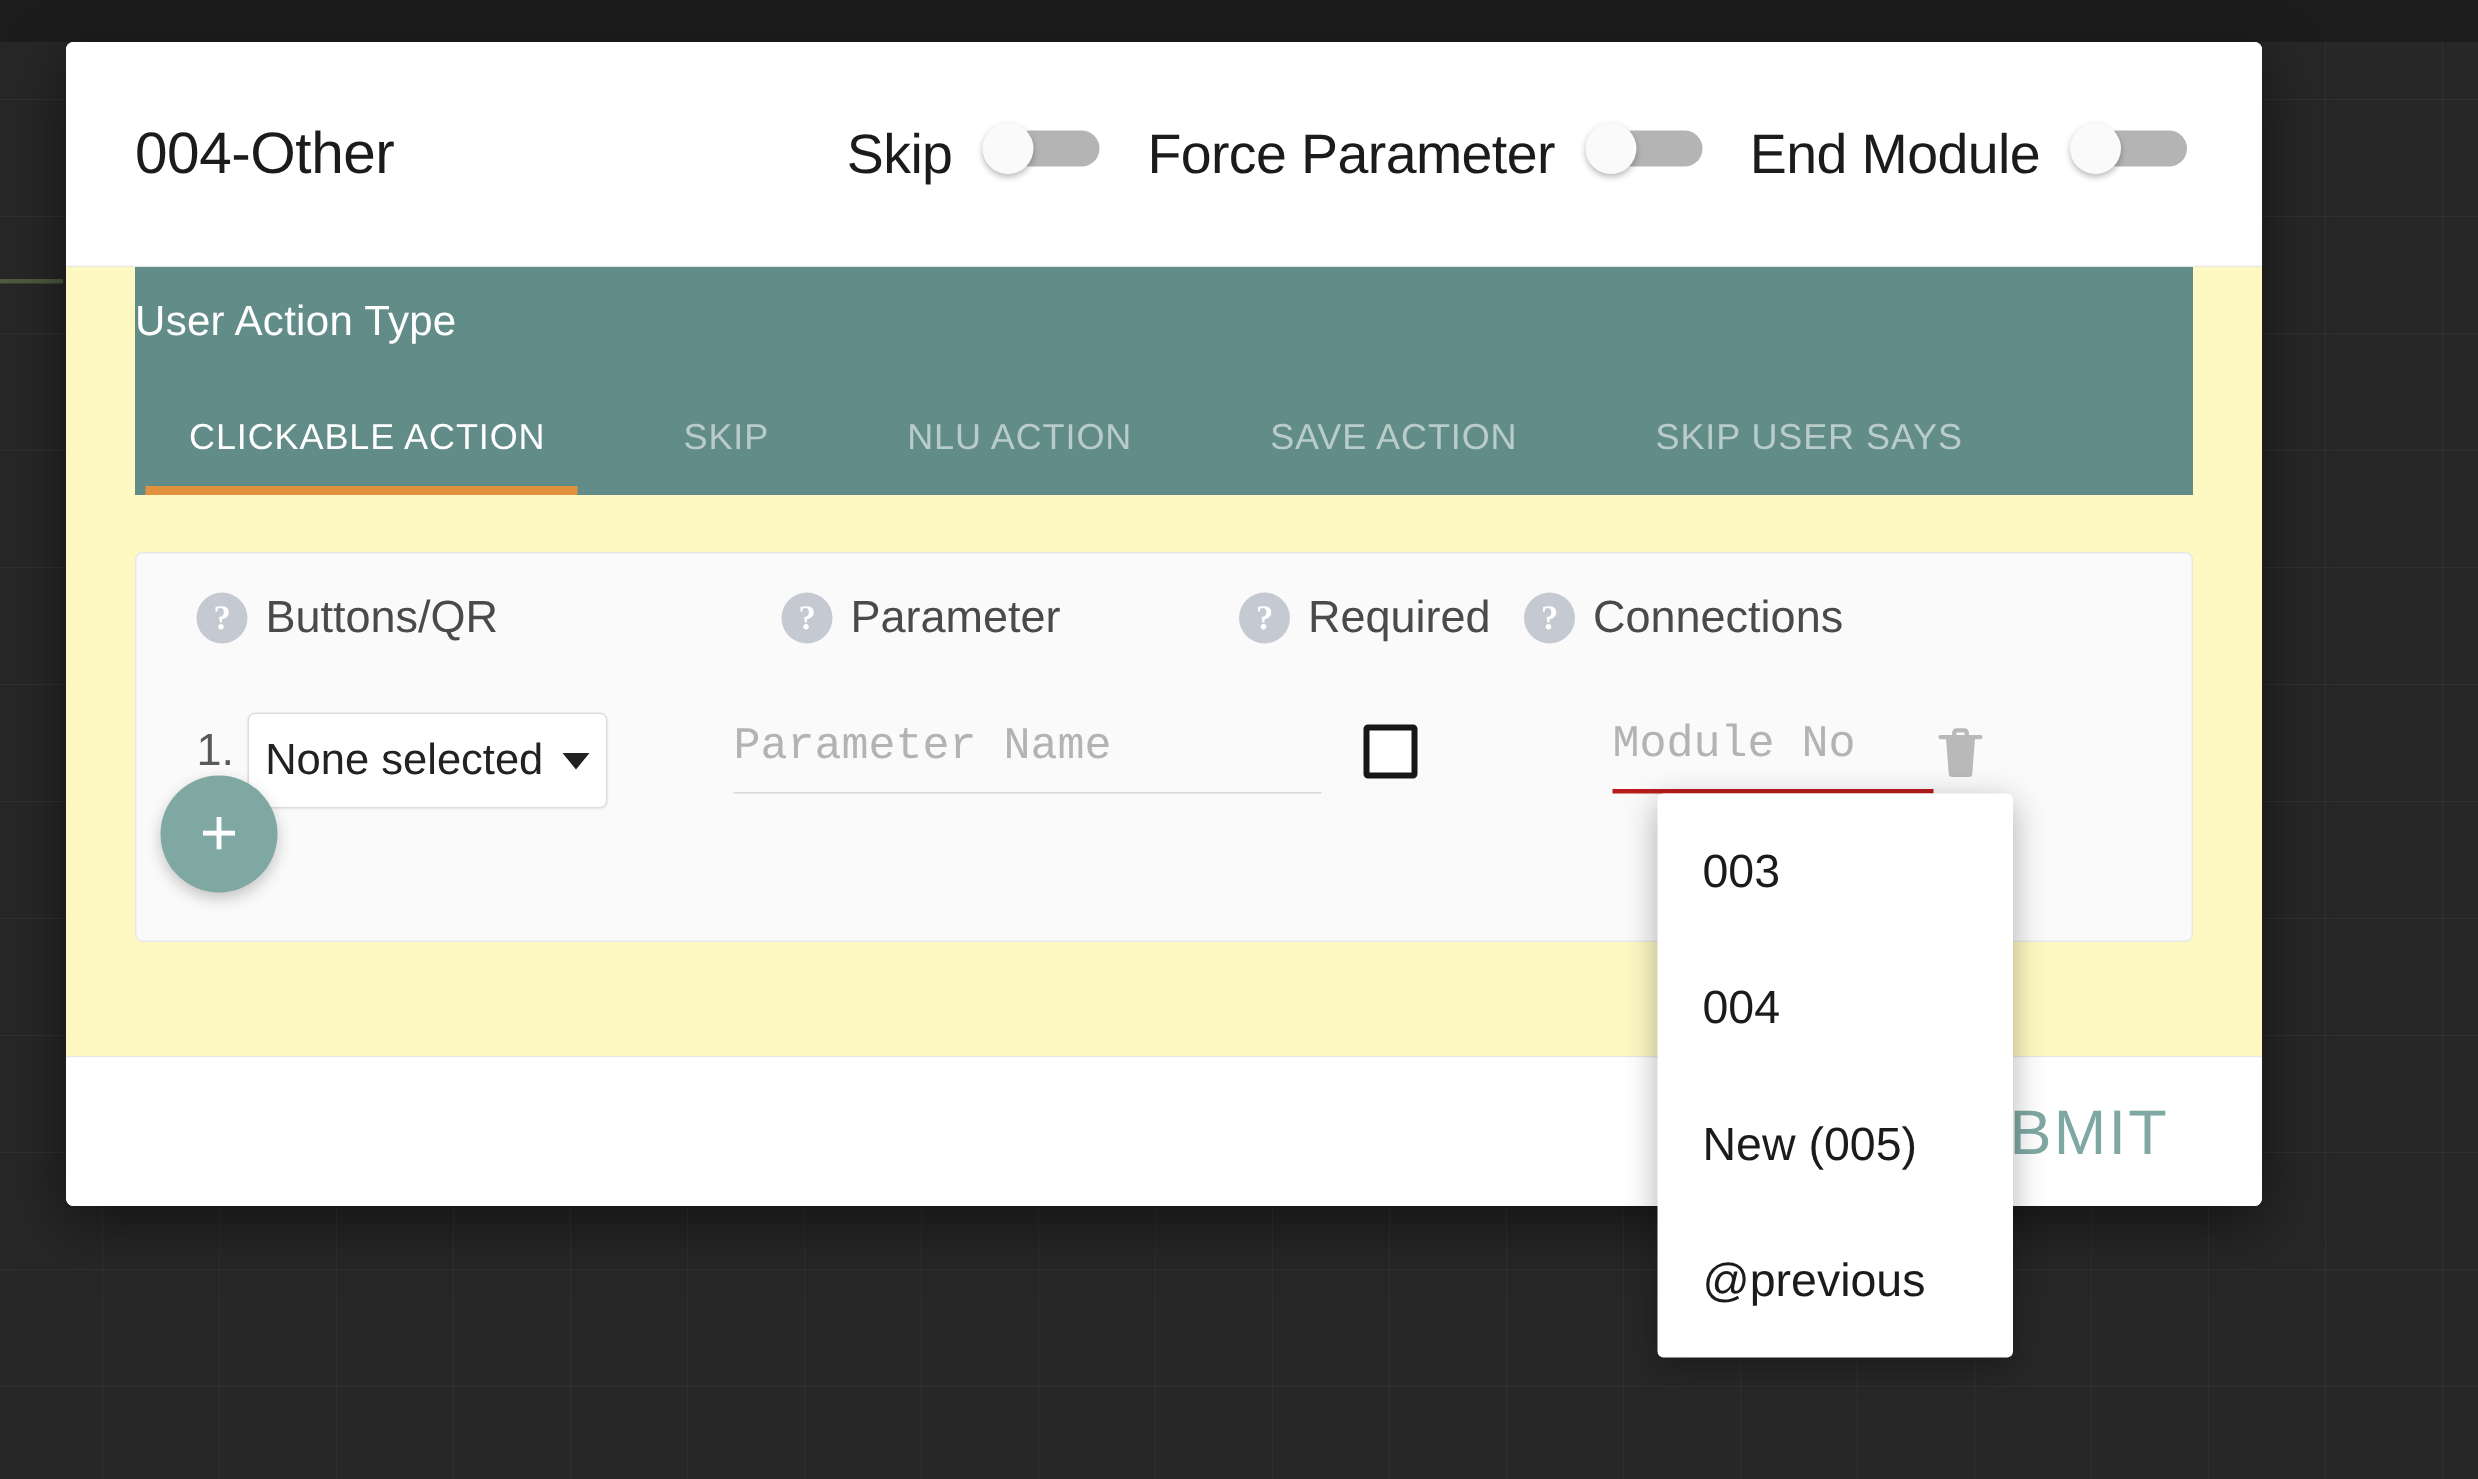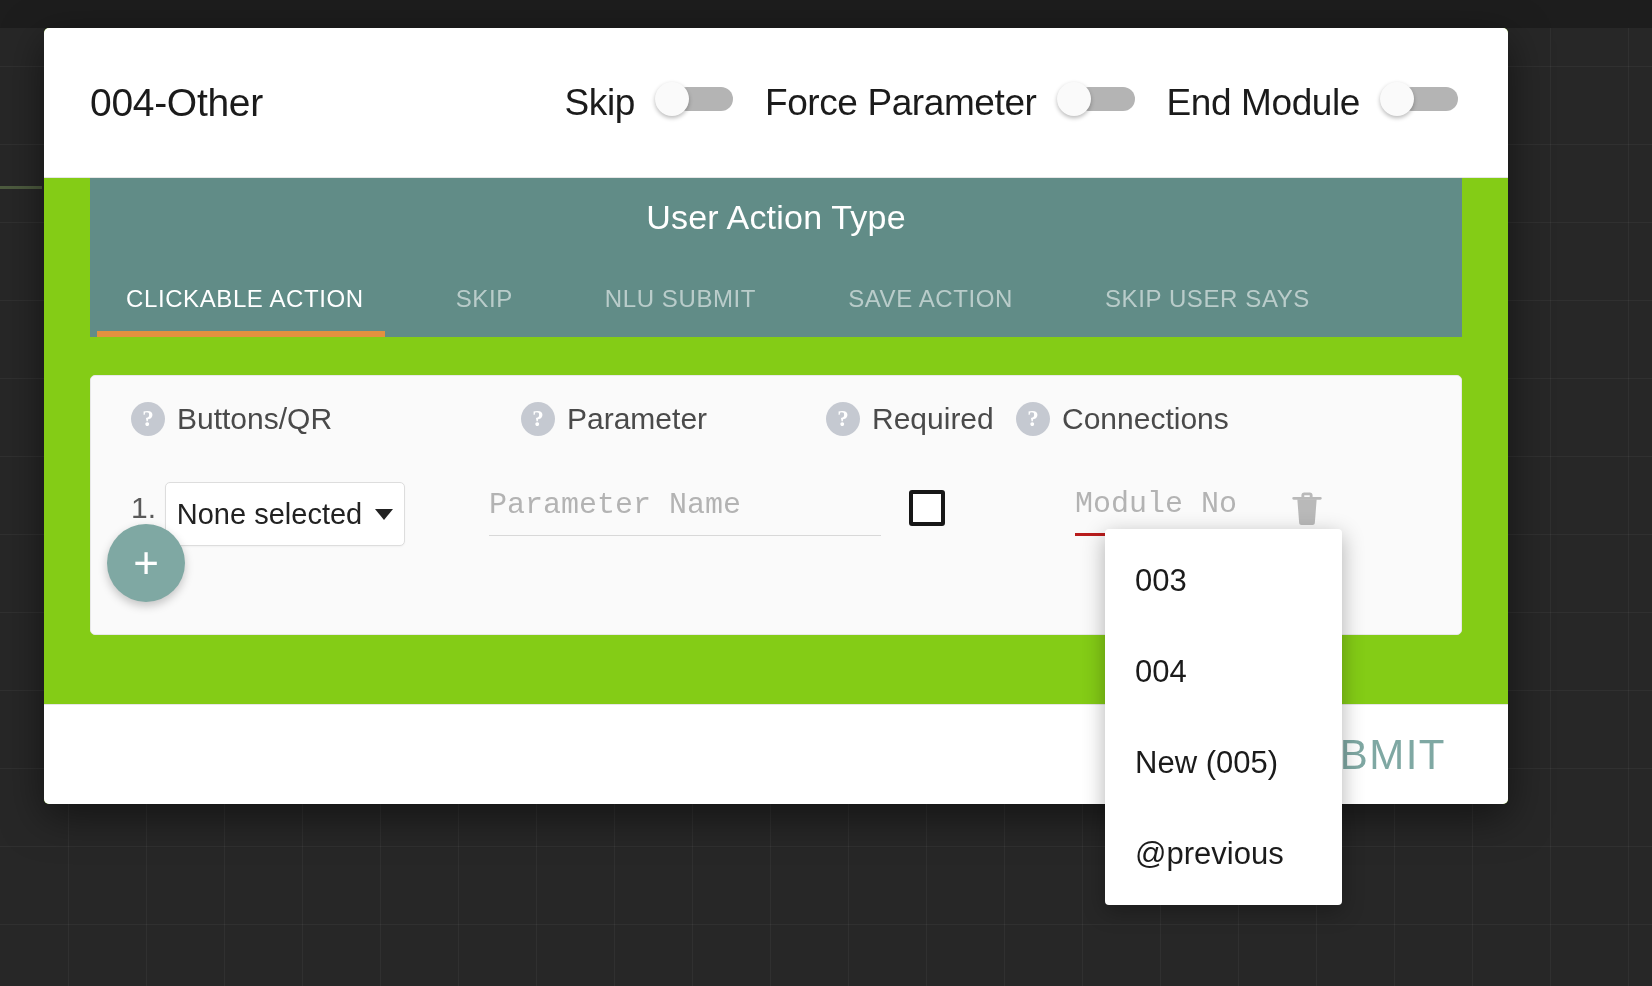--- a/index.html
+++ b/index.html
@@ -22,21 +22,21 @@
   #canvas-bg-dark-top{
     position:absolute;left:0;top:0;width:100%;height:28px;background:#1d1d1d;
   }
   #edge-line{
     position:absolute;left:0;top:186px;width:42px;height:3px;background:#4d5b3f;
   }
 
   
   #modal{
     position:absolute;left:44px;top:28px;width:1464px;height:776px;
-    background:#84cc16;border-radius:5px;
+    background:#fef9c3;border-radius:5px;
     box-shadow:0 12px 40px rgba(0,0,0,.5);
     overflow:visible;
   }
 
   
   .modal-header{
     height:150px;display:flex;align-items:center;
     padding:0 0 0 46px;box-sizing:border-box;
     border-bottom:1px solid #e6e6e6;
     background:#fff;border-radius:5px 5px 0 0;
@@ -63,21 +63,21 @@
     background:#fafafa;box-shadow:0 2px 4px rgba(0,0,0,.28);
   }
 
   
   .tabs-block{
     background:#618c87;
     margin:0 46px;
     position:relative;
   }
   .tabs-title{
-    text-align:center;color:#ffffff;font-size:34px;font-weight:400;
+    color:#ffffff;font-size:28px;font-weight:400;
     padding:20px 0 22px 0;letter-spacing:0.2px;
   }
   .tab-row{
     display:flex;align-items:flex-end;
     padding:0 0 0 36px;height:78px;box-sizing:border-box;
   }
   .tab{
     font-size:24px;letter-spacing:.6px;color:rgba(255,255,255,.56);
     white-space:nowrap;padding-bottom:24px;cursor:pointer;
   }
@@ -218,21 +218,21 @@
     </div>
   </div>
 
   <div class="tabs-block">
     <div class="tabs-title">User Action Type</div>
     <div class="tab-row">
       <div class="tab active">CLICKABLE ACTION</div>
       <div class="tab-spacer"></div>
       <div class="tab">SKIP</div>
       <div class="tab-spacer"></div>
-      <div class="tab">NLU SUBMIT</div>
+      <div class="tab">NLU ACTION</div>
       <div class="tab-spacer"></div>
       <div class="tab">SAVE ACTION</div>
       <div class="tab-spacer"></div>
       <div class="tab">SKIP USER SAYS</div>
     </div>
     <div class="tab-underline"></div>
   </div>
 
   <div class="form-card">
 

